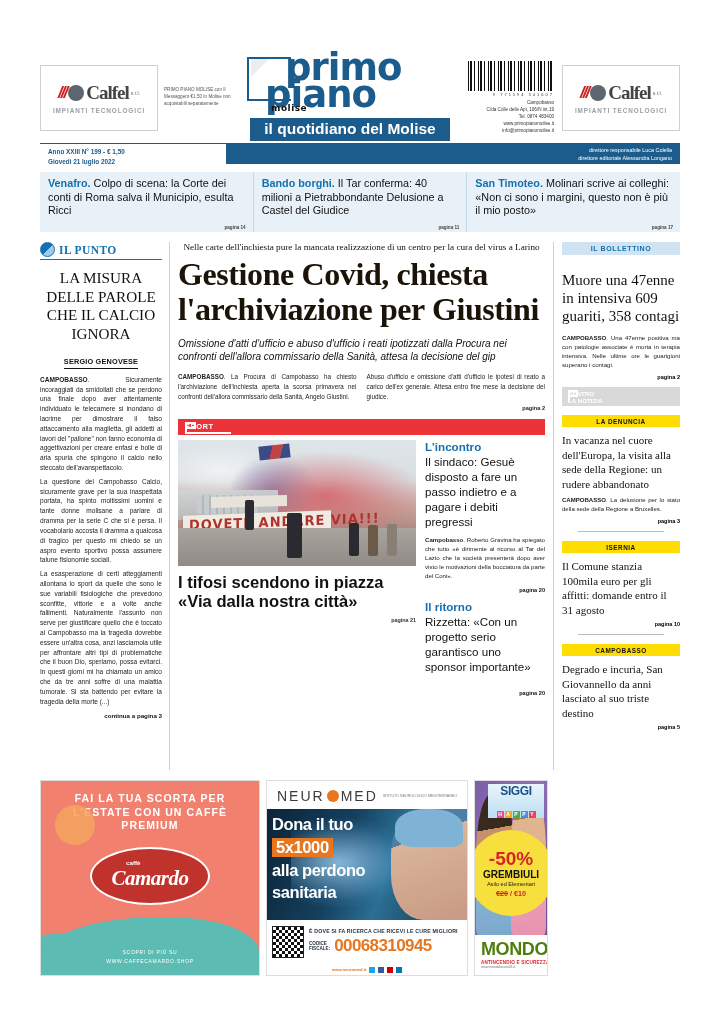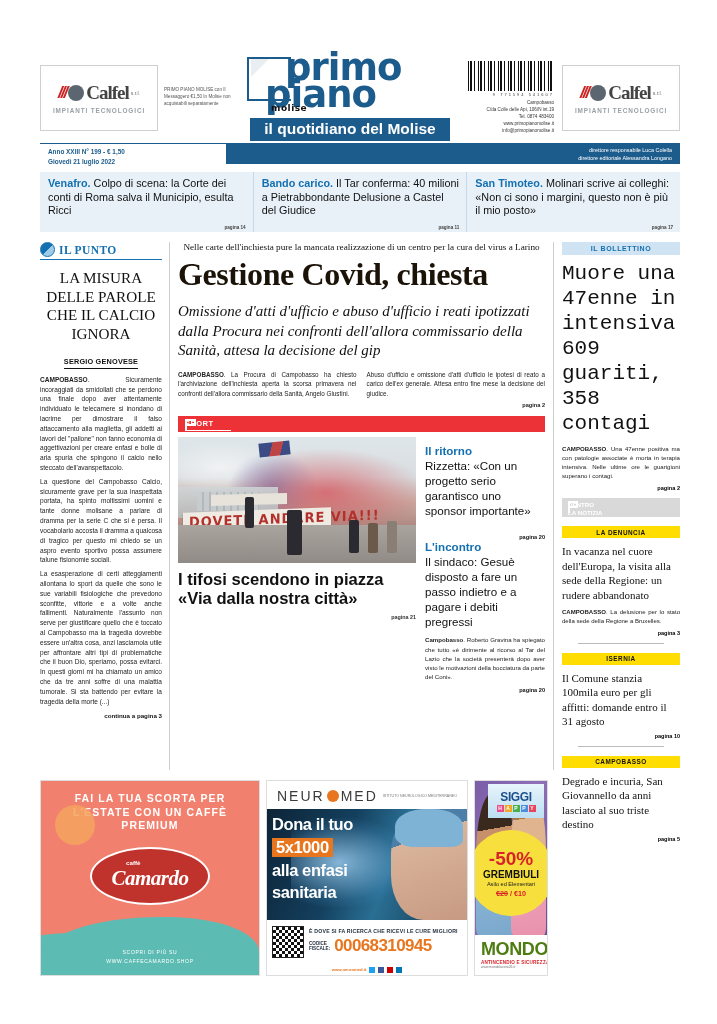--- a/index.html
+++ b/index.html
@@ -74,21 +74,21 @@
      border-bottom:1px solid #111;padding-bottom:1.5px;display:inline-block;}
   .punto-body{font-size:6.55px;line-height:1.5;text-align:justify;color:#222;margin-top:6px;}
   .punto-body b{font-size:6.55px;}
   .cont{font-size:6.2px;font-weight:bold;text-align:right;margin-top:5px;color:#111;}
 
   
   .kicker{font-family:"Liberation Serif",serif;font-size:9.2px;color:#111;text-align:center;
      line-height:1.2;margin:0 0 4px;}
   h1.main{font-family:"Liberation Serif",serif;font-weight:bold;font-size:32px;line-height:1.1;
      color:#1b1208;margin:0;letter-spacing:-.4px;}
-  .subhead{font-family:Liberation Serif, serif;font-style:italic;font-size:15px;line-height:1.3;
+  .subhead{font-family:Liberation Sans, sans-serif;font-style:italic;font-size:10px;line-height:1.3;
      color:#111;margin:10px 0 0;}
   .twocol{display:flex;gap:10px;margin-top:9px;}
   .twocol div{flex:1;font-size:6.3px;line-height:1.52;text-align:justify;color:#222;}
   .twocol .pg{display:block;text-align:right;font-weight:bold;font-size:5.6px;margin-top:3px;}
 
   .sportbar{margin-top:6px;background:#ed3237;height:16px;position:relative;}
   .sportbar span{position:absolute;left:7px;top:3px;color:#fff;font-weight:bold;font-size:7.6px;letter-spacing:.5px;}
   .sportbar .ul{position:absolute;left:7px;bottom:1px;width:46px;height:1.4px;background:#fff;}
   .pp-mark{position:absolute;right:6px;top:2px;width:11px;height:12px;}
   .pp-mark .v{position:absolute;left:0;top:0;width:2.4px;height:12px;background:#fff;}
@@ -126,21 +126,21 @@
 
   .sportcol{flex:1;padding-left:9px;}
   .sc-kick{color:#1470b0;font-weight:bold;font-size:11.6px;margin-bottom:1px;}
   .sc-title{font-size:11.6px;line-height:1.3;color:#111;}
   .sc-body{font-size:6.1px;line-height:1.5;text-align:justify;color:#222;margin-top:6px;}
   .sc-pg{text-align:right;font-weight:bold;font-size:5.6px;margin-top:6px;color:#111;}
 
   
   .boll-tag{background:#cfe3f2;color:#1470b0;font-weight:bold;font-size:7px;letter-spacing:.6px;
      text-align:center;padding:3px 0;}
-  .boll-h{font-size:21px;line-height:1.19;color:#111;margin-top:7px;font-family:Liberation Mono, monospace;}
+  .boll-h{font-size:15px;line-height:1.19;color:#111;margin-top:17px;font-family:Liberation Serif, serif;}
   .boll-b{font-size:6.1px;line-height:1.5;text-align:justify;color:#222;margin-top:7px;}
   .boll-pg{text-align:right;font-weight:bold;font-size:5.6px;margin-top:5px;}
 
   .dentro{margin-top:7px;background:#d9d9d9;height:19px;position:relative;}
   .dentro span{position:absolute;left:6px;top:2.5px;color:#fff;font-weight:bold;font-size:6.2px;line-height:1.25;}
   .dentro .pp{position:absolute;right:5px;top:3px;width:10px;height:12px;}
   .dentro .pp i{position:absolute;background:#fff;font-style:normal;}
 
   .ytag{background:#ffdd00;color:#111;font-weight:bold;font-size:6.4px;letter-spacing:.5px;
      text-align:center;padding:2.5px 0;margin-top:9px;}
@@ -209,21 +209,21 @@
   .ad3 .badge{position:absolute;left:50%;top:32%;transform:translateX(-50%);
      width:86px;height:86px;border-radius:50%;background:#f7e03d;
      display:flex;flex-direction:column;align-items:center;justify-content:center;text-align:center;}
   .ad3 .badge .p50{font-size:19px;font-weight:bold;color:#d8232a;line-height:1;font-family:"Liberation Sans",sans-serif;}
   .ad3 .badge .g{font-size:10px;font-weight:bold;color:#111;margin-top:1px;}
   .ad3 .badge .s{font-size:5.6px;color:#222;margin-top:1px;}
   .ad3 .badge .pr{font-size:7.2px;color:#d8232a;font-weight:bold;margin-top:2px;}
   .ad3 .badge .pr s{color:#d8232a;}
   .ad3 .siggi{position:absolute;right:3px;top:3px;width:56px;height:34px;
      background:linear-gradient(180deg,#e8f4fb,#bcdff2);display:flex;flex-direction:column;
-     align-items:center;justify-content:center;}
+     align-items:center;justify-content:space-between;}
   .ad3 .siggi .s1{font-size:12px;font-weight:bold;color:#1b4f8c;letter-spacing:-.4px;}
   .ad3 .siggi .s2{display:flex;gap:1px;margin-top:1px;}
   .ad3 .siggi .s2 i{width:7px;height:7px;display:inline-block;font-style:normal;color:#fff;
      font-size:5px;text-align:center;line-height:7px;font-weight:bold;}
   .ad3 .bar{height:40px;background:#fff;display:flex;align-items:center;padding:0 6px;gap:10px;}
   .ad3 .ml{line-height:1.1;}
   .ad3 .ml .m1{font-size:18px;font-weight:bold;color:#4d7c0f;letter-spacing:-.4px;font-family:"Liberation Sans",sans-serif;}
   .ad3 .ml .m2{font-size:4.6px;font-weight:bold;color:#d8232a;letter-spacing:.2px;}
   .ad3 .ml .m3{font-size:3.4px;color:#777;margin-top:1px;}
   .ad3 .addr .a1{font-size:11px;color:#333;}
@@ -292,21 +292,21 @@
       <div>Giovedì 21 luglio 2022</div>
     </div>
   </div>
 
   <div id="tophl">
     <div class="thl">
       <p><b>Venafro.</b><span> Colpo di scena: la Corte dei conti di Roma salva il Municipio, esulta Ricci</span></p>
       <span class="pg">pagina 14</span>
     </div>
     <div class="thl">
-      <p><b>Bando carico.</b><span> Il Tar conferma: 40 milioni a Pietrabbondante Delusione a Castel del Giudice</span></p>
+      <p><b>Bando borghi.</b><span> Il Tar conferma: 40 milioni a Pietrabbondante Delusione a Castel del Giudice</span></p>
       <span class="pg">pagina 11</span>
     </div>
     <div class="thl">
       <p><b>San Timoteo.</b><span> Molinari scrive ai colleghi: «Non ci sono i margini, questo non è più il mio posto»</span></p>
       <span class="pg">pagina 17</span>
     </div>
   </div>
 
   <div id="grid">
 
@@ -322,20 +322,21 @@
         <p style="margin:0 0 4px">La questione del Campobasso Calcio, sicuramente grave per la sua inaspettata portata, ha spinto moltissimi uomini e tante donne molisane a parlare di dramma per la serie C che si è persa. Il vocabolario accosta il dramma a qualcosa di tragico per questo mi chiedo se un aspro evento sportivo possa assumere talune fisionomie sociali.</p>
         <p style="margin:0">La esasperazione di certi atteggiamenti allontana lo sport da quelle che sono le sue variabili fisiologiche che prevedono sconfitte, vittorie e a volte anche fallimenti. Naturalmente l'assunto non serve per giustificare quello che è toccato al Campobasso ma la tragedia dovrebbe essere un'altra cosa, anzi lasciamola utile per affrontare altri tipi di problematiche che il buon Dio, speriamo, possa evitarci. In questi giorni mi ha chiamato un amico che da tre anni soffre di una malattia tumorale. Si sta battendo per evitare la tragedia della morte (...)</p>
       </div>
       <div class="cont">continua a pagina 3</div>
     </div>
 
     <div class="colC">
       <p class="kicker">Nelle carte dell'inchiesta pure la mancata realizzazione di un centro per la cura del virus a Larino</p>
       <h1 class="main">
         <span>Gestione Covid, chiesta</span><br>
+        <span>l'archiviazione per Giustini</span>
       </h1>
       <p class="subhead">Omissione d'atti d'ufficio e abuso d'ufficio i reati ipotizzati dalla Procura nei confronti dell'allora commissario della Sanità, attesa la decisione del gip</p>
 
       <div class="twocol">
         <div>
           <b>CAMPOBASSO</b><span>. La Procura di Campobasso ha chiesto l'archiviazione dell'inchiesta aperta la scorsa primavera nei confronti dell'allora commissario della Sanità, Angelo Giustini.</span>
         </div>
         <div>
           <span>Abuso d'ufficio e omissione d'atti d'ufficio le ipotesi di reato a carico dell'ex generale. Attesa entro fine mese la decisione del giudice.</span>
           <span class="pg">pagina 2</span>
@@ -372,32 +373,32 @@
             <span class="ph-p" style="left:88%;width:4%;height:25%;bottom:8%;background:#8a7f74"></span>
           </div>
           <div class="capt">
             <span>I tifosi scendono in piazza</span><br>
             <span>«Via dalla nostra città»</span>
             <span class="pg">pagina 21</span>
           </div>
         </div>
 
         <div class="sportcol">
-          <div style="margin-top:7px">
-            <div class="sc-kick">Il ritorno</div>
-            <div class="sc-title">Rizzetta: «Con un progetto serio garantisco uno sponsor importante»</div>
-            <div class="sc-pg" style="margin-top:16px">pagina 20</div>
-          </div>
           <div>
             <div class="sc-kick">L'incontro</div>
             <div class="sc-title">Il sindaco: Gesuè disposto a fare un passo indietro e a pagare i debiti pregressi</div>
             <div class="sc-body">
               <b>Campobasso</b><span>. Roberto Gravina ha spiegato che tutto «è dirimente al ricorso al Tar del Lazio che la società presenterà dopo aver visto le motivazioni della bocciatura da parte del Coni».</span>
             </div>
             <div class="sc-pg">pagina 20</div>
+          </div>
+          <div style="margin-top:7px">
+            <div class="sc-kick">Il ritorno</div>
+            <div class="sc-title">Rizzetta: «Con un progetto serio garantisco uno sponsor importante»</div>
+            <div class="sc-pg" style="margin-top:16px">pagina 20</div>
           </div>
         </div>
       </div>
     </div>
 
     <div class="colR">
       <div class="boll-tag">IL BOLLETTINO</div>
       <div class="boll-h">Muore una 47enne in intensiva 609 guariti, 358 contagi</div>
       <div class="boll-b">
         <b>CAMPOBASSO</b><span>. Una 47enne positiva ma con patologie associate è morta in terapia intensiva. Nelle ultime ore le guarigioni superano i contagi.</span>
@@ -465,21 +466,21 @@
         <span class="o"></span>
         <span class="t">MED</span>
         <span class="sub">ISTITUTO NEUROLOGICO MEDITERRANEO</span>
       </div>
       <div class="hero">
         <div class="brain"></div>
         <div class="face"></div>
         <div class="cap"></div>
         <div class="l1">Dona il tuo</div>
         <div class="l2">5x1000</div>
-        <div class="l3">alla enfasi</div>
+        <div class="l3">alla perdono</div>
         <div class="l4">sanitaria</div>
       </div>
       <div class="bot">
         <div class="qr"></div>
         <div style="flex:1">
           <div class="bt1">È DOVE SI FA RICERCA CHE RICEVI LE CURE MIGLIORI</div>
           <div style="display:flex;align-items:center;gap:4px;margin-top:2px">
             <div class="cf">
               <div>CODICE</div>
               <div>FISCALE:</div>

